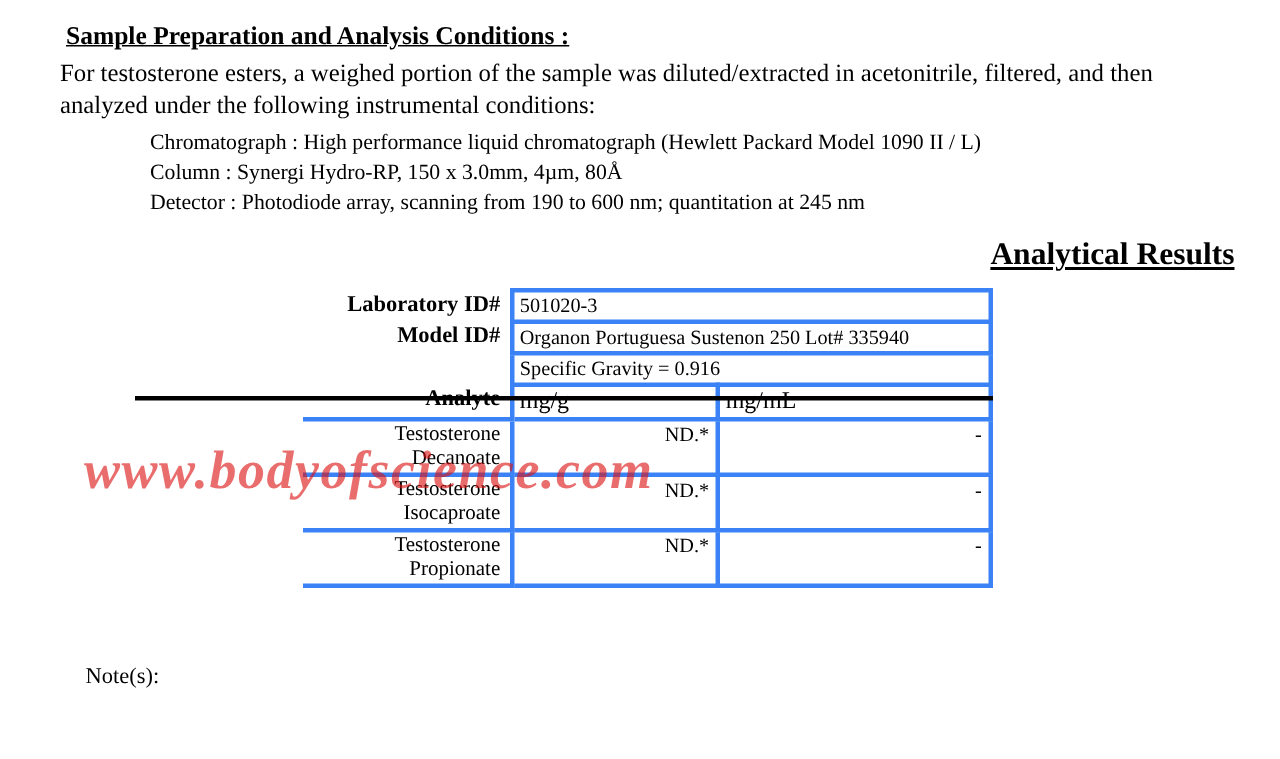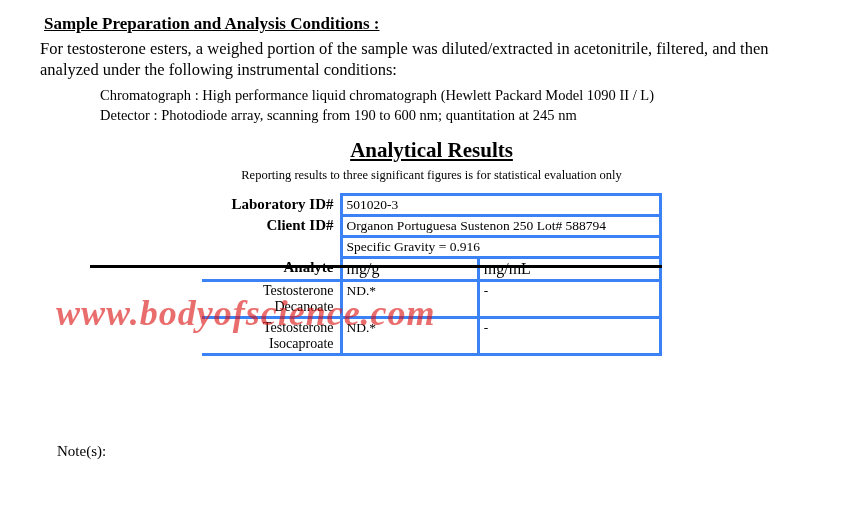--- a/index.html
+++ b/index.html
@@ -40,21 +40,21 @@
   .conditions {
     margin: 2px 0 0 60px;
     font-size: 14.5px;
     line-height: 1.36;
   }
   .conditions div {
     white-space: nowrap;
   }
 
   .results-title {
-    text-align: center;
+    text-align: right;
     font-size: 21px;
     font-weight: bold;
     text-decoration: underline;
     margin: 12px 0 4px 0;
   }
 
   .subnote {
     text-align: center;
     font-size: 12.5px;
     line-height: 1.32;
@@ -101,21 +101,21 @@
   .hdr-c {
     font-size: 16px;
   }
   .cell-name {
     text-align: right;
     border-left: none !important;
     padding-right: 6px !important;
     font-size: 14px;
   }
   .cell-c {
-    text-align: left;
+    text-align: right;
     font-size: 13.5px;
   }
   .thick-line {
     position: absolute;
     left: -112px;
     top: 72px;
     width: 572px;
     height: 3px;
     background: #000;
   }
@@ -162,59 +162,64 @@
 <body>
 
 <div class="page">
 
   <div class="section-title">Sample Preparation and Analysis Conditions :</div>
 
   <p class="intro">For testosterone esters, a weighed portion of the sample was diluted/extracted in acetonitrile, filtered, and then analyzed under the following instrumental conditions:</p>
 
   <div class="conditions">
     <div>Chromatograph : High performance liquid chromatograph  (Hewlett Packard Model 1090 II / L)</div>
+    <div>Column : Synergi Hydro-RP, 150 x 3.0mm, 4µm, 80Å</div>
     <div>Detector : Photodiode array, scanning from 190 to 600 nm; quantitation at 245 nm</div>
   </div>
 
   <div class="results-title">Analytical Results</div>
 
   <div class="subnote">
-    <div>Reporting results to three significant figures is for statistical evaluation only</div>
   </div>
 
   <div class="table-wrap">
     <table class="results">
       <tbody>
           <tr>
         <td class="lbl">Laboratory ID#</td>
         <td class="val" colspan="2">501020-3</td>
       </tr>
       <tr>
-        <td class="lbl">Client ID#</td>
-        <td class="val" colspan="2">Organon Portuguesa Sustenon 250    Lot# 588794</td>
+        <td class="lbl">Model ID#</td>
+        <td class="val" colspan="2">Organon Portuguesa Sustenon 250    Lot# 335940</td>
       </tr>
       <tr>
         <td class="lbl"></td>
         <td class="val" colspan="2">Specific Gravity = 0.916</td>
       </tr>
       <tr>
         <td class="hdr-analyte">Analyte</td>
         <td class="hdr-c">mg/g</td>
         <td class="hdr-c">mg/mL</td>
       </tr>
       <tr>
         <td class="cell-name">Testosterone Decanoate</td>
         <td class="cell-c">ND.*</td>
         <td class="cell-c">-</td>
       </tr>
       <tr>
         <td class="cell-name">Testosterone Isocaproate</td>
         <td class="cell-c">ND.*</td>
         <td class="cell-c">-</td>
       </tr>
+      <tr>
+        <td class="cell-name">Testosterone Propionate</td>
+        <td class="cell-c">ND.*</td>
+        <td class="cell-c">-</td>
+      </tr>
     </tbody>
       </table>
     <div class="thick-line"></div>
   </div>
 
   <div class="watermark">www.bodyofscience.com</div>
 
   <div class="notes">
     <div class="notes-label">Note(s):</div>
   </div>

